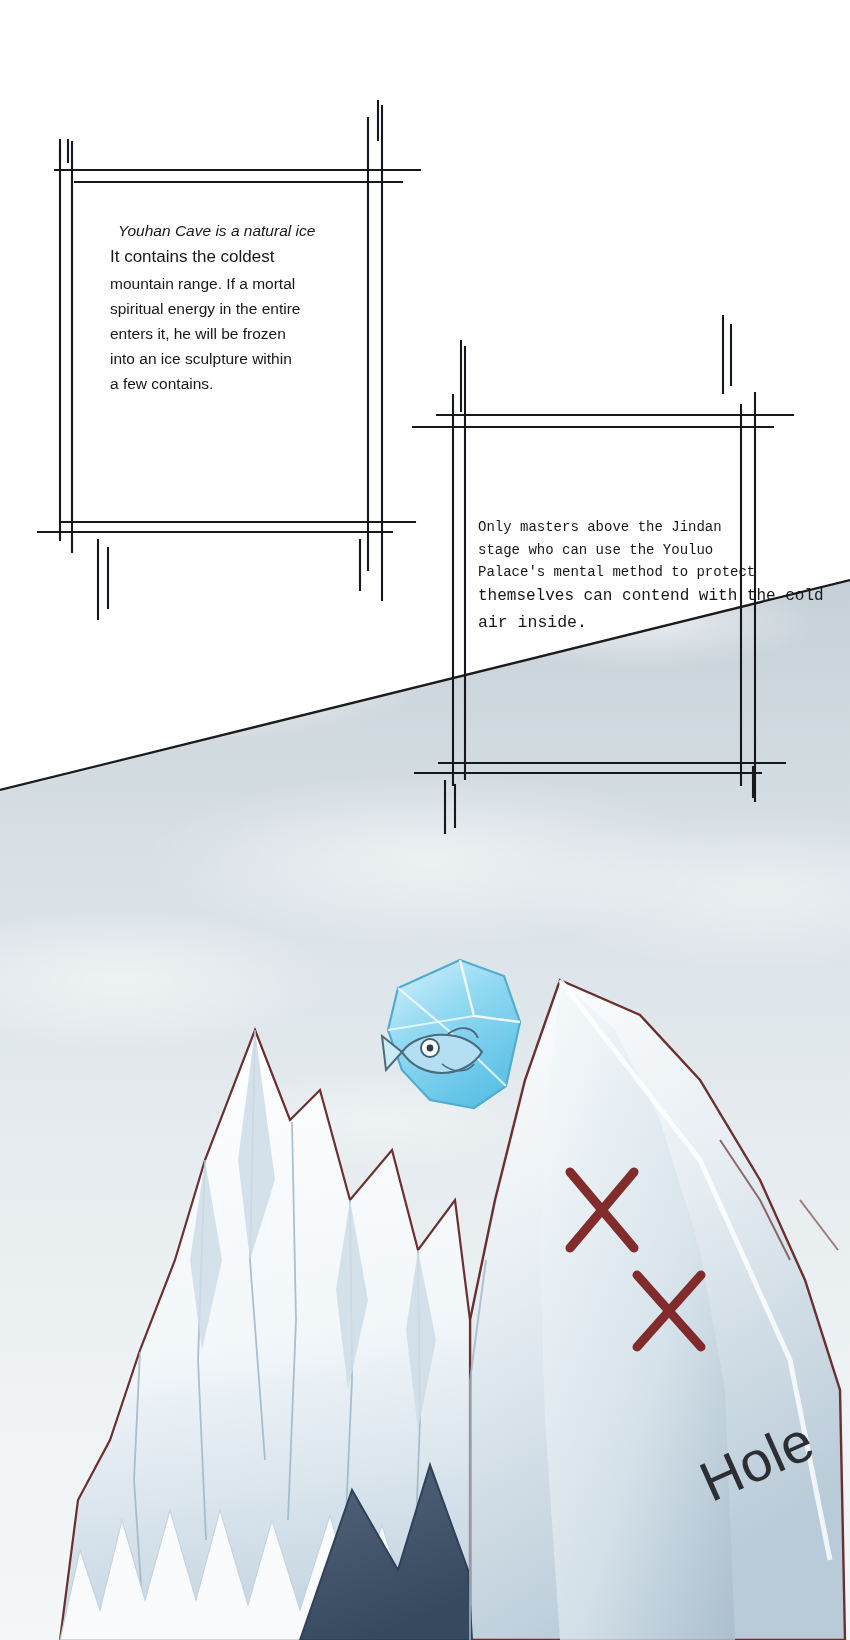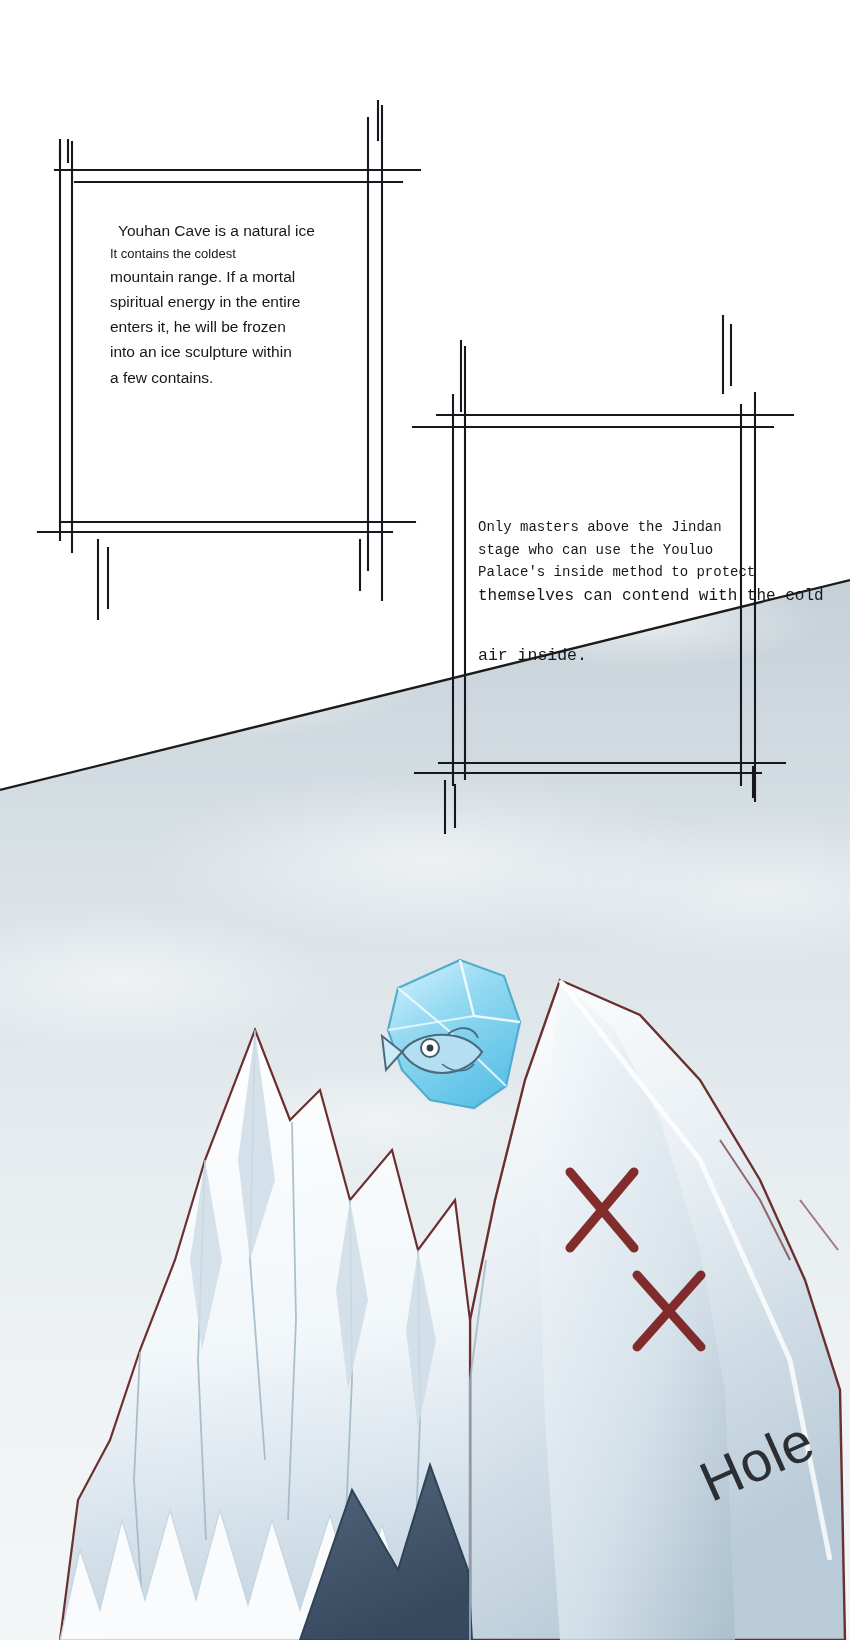--- a/index.html
+++ b/index.html
@@ -76,33 +76,33 @@
     white-space: nowrap;
   }
 
   
   #caption-one {
     left: 110px;
     top: 218px;
     width: 240px;
     font-size: 15.5px;
   }
-  #caption-one .l1 { text-indent: 8px; }
-  #caption-one .big { font-size: 13px; }
+  #caption-one .l1 { text-indent: 8px; font-style: italic; }
+  #caption-one .big { font-size: 17px; }
 
   
   #caption-two {
     left: 478px;
     top: 516px;
     width: 240px;
     font-size: 14px;
     font-family: Liberation Mono, monospace;
   }
   #caption-two .small { font-size: 16px; }
-  #caption-two .big { font-size: 16.5px; margin-top: 33px; }
+  #caption-two .big { font-size: 16.5px; }
 
   
   .art {
     position: absolute;
     left: 0;
     top: 560px;
     width: 850px;
     height: 1080px;
   }
   .art svg { display: block; }
@@ -282,18 +282,18 @@
         <line x1="40" y1="466" x2="40" y2="518"></line>
         <line x1="50" y1="470" x2="50" y2="512"></line>
         <line x1="348" y1="452" x2="348" y2="482"></line>
       </g>
     </svg>
   </div>
 
   <div class="caption" id="caption-two">
     <span class="l">Only masters above the Jindan</span>
     <span class="l">stage who can use the Youluo</span>
-    <span class="l">Palace's inside method to protect</span>
+    <span class="l">Palace's mental method to protect</span>
     <span class="l small">themselves can contend with the cold</span>
     <span class="l big">air inside.</span>
   </div>
 
 </div>
 
 </body></html>

